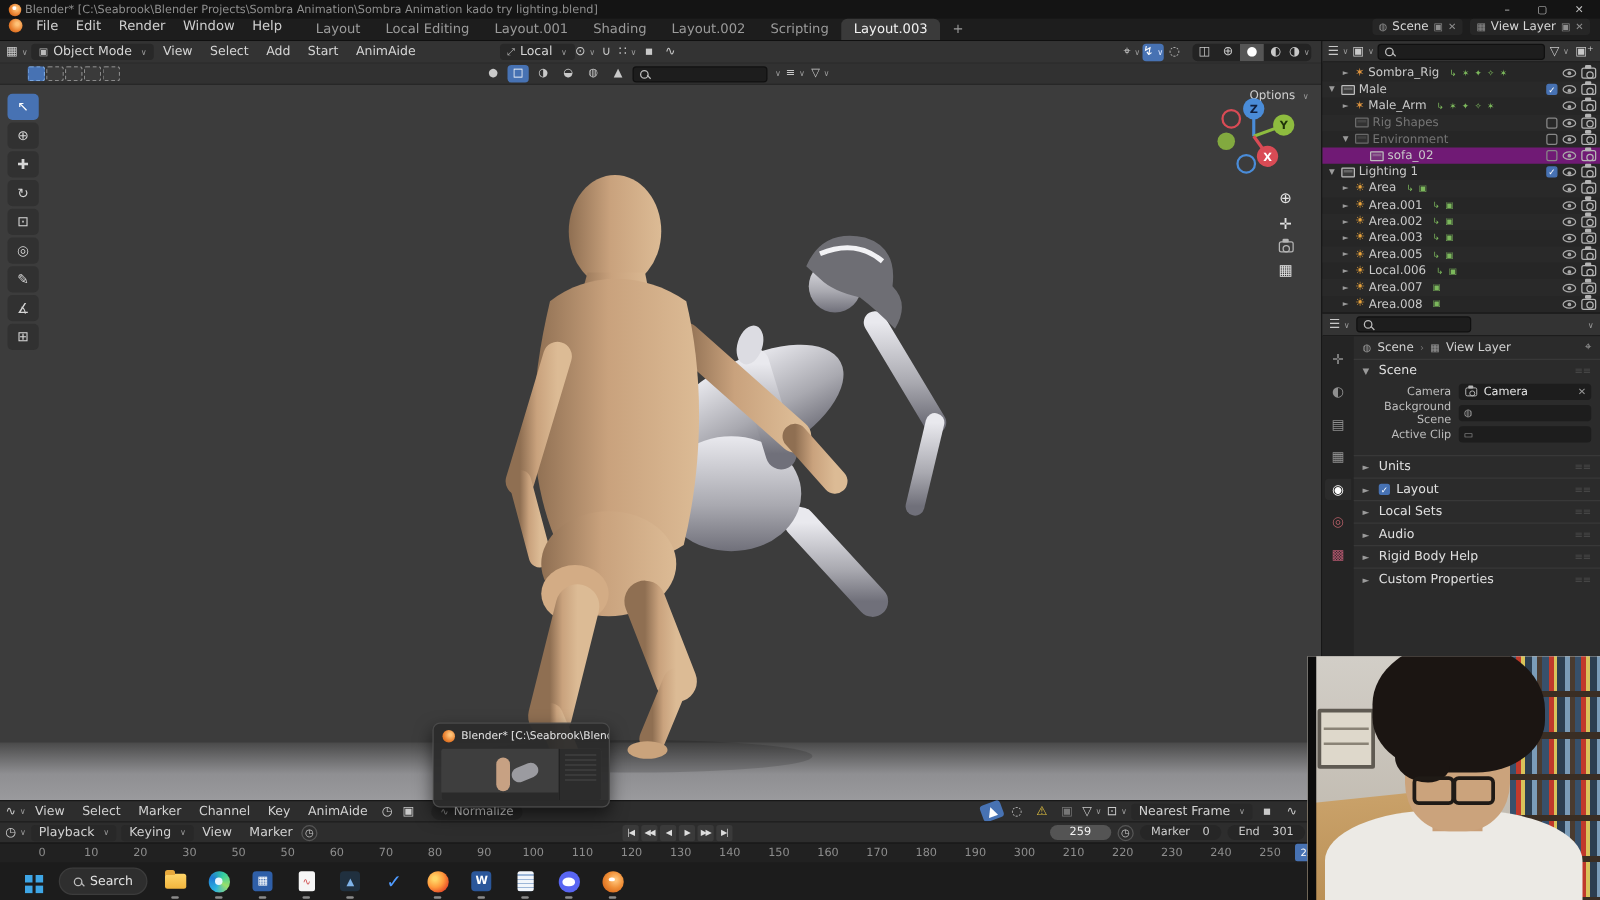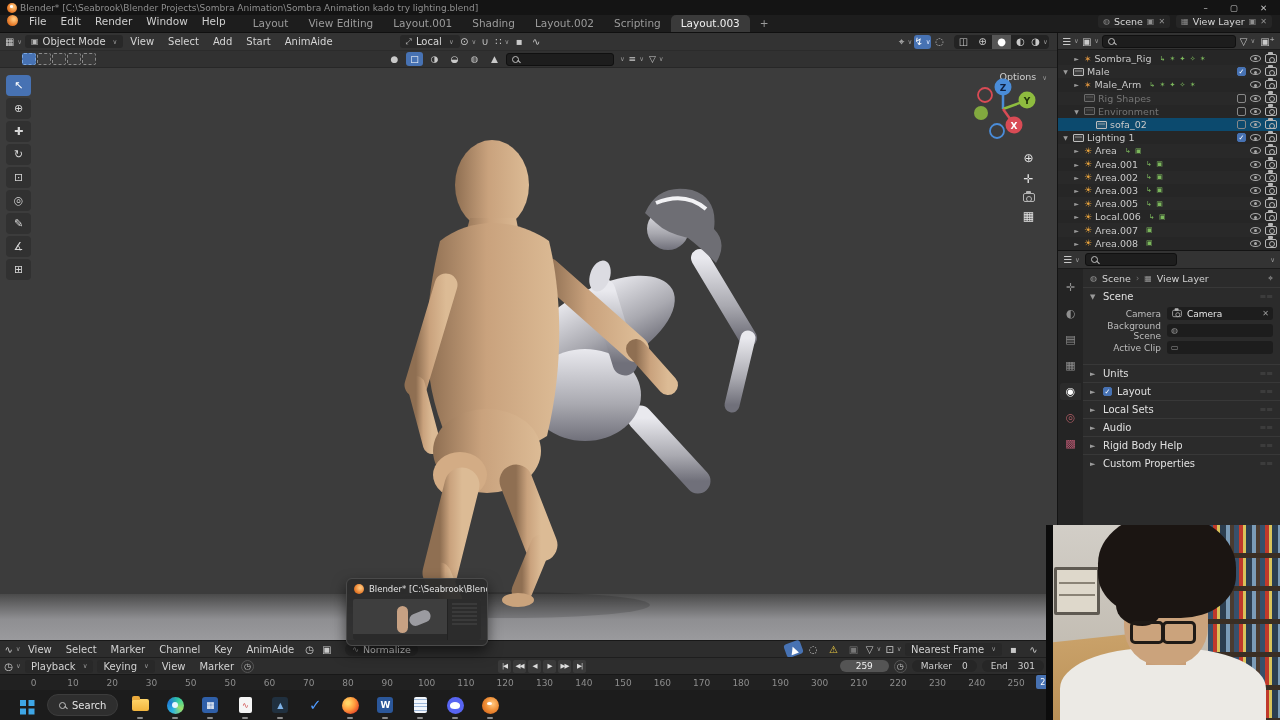--- a/index.html
+++ b/index.html
@@ -60,21 +60,21 @@
   .cam{width:12px;height:9px;border:1.3px solid #b5b5b5;border-radius:2px;position:relative}
   .cam::before{content:"";position:absolute;top:-3.5px;left:2px;width:5px;height:3px;background:#b5b5b5;border-radius:1px}
   .cam::after{content:"";position:absolute;left:2.5px;top:1.5px;width:4px;height:4px;border:1.2px solid #b5b5b5;border-radius:50%}
   
   #rightcol{position:absolute;left:1057px;top:33px;width:223px;height:607px;background:#232323;border-left:1px solid #141414}
   #outliner{position:absolute;top:0;left:0;right:0;height:217px;background:#262626}
   #ol-head{display:flex;align-items:center;height:17px;background:#333;padding:0 4px;gap:3px;border-bottom:1px solid #1c1c1c;font-size:9px;color:#ccc}
   .ol-rows{position:absolute;top:19px;left:0;right:0}
   .ol-row{display:flex;align-items:center;height:13.2px;font-size:9.5px;color:#c9c9c9;padding:0 3px;gap:3px}
   .ol-row:nth-child(even){background:#292929}
-  .ol-row.sel{background:#0c4a6e}
+  .ol-row.sel{background:#701a75}
   .ol-row .disc{width:9px;font-size:6px;color:#9a9a9a;text-align:center;flex:none}
   .ol-row .lbl{white-space:nowrap;overflow:hidden}
   .ol-row.gray .lbl{color:#757575}
   .ol-row .anim{font-size:7px;color:#7cb85c;margin-left:5px;letter-spacing:1px;white-space:nowrap}
   .ol-right{margin-left:auto;display:flex;align-items:center;gap:4px;flex:none}
   .ic-arm{color:#e0953f;font-size:9px;flex:none}
   .ic-light{color:#e8a33c;font-size:9px;flex:none}
   .col-ic{width:11px;height:8px;border:1px solid #bdbdbd;border-radius:1px;background:#8e8e8e33;flex:none;position:relative}
   .col-ic::before{content:"";position:absolute;top:1px;left:1px;right:1px;height:2px;background:#bdbdbd55}
   .gray .col-ic{opacity:.45}
@@ -186,21 +186,21 @@
 
   <div id="topbar">
     <span class="blogo" style="width:11px;height:11px;border-radius:50%;background:radial-gradient(circle at 62% 38%,#ffc277 12%,#e87d2c 60%,#b85a18);margin:0 4px 0 7px;flex:none"></span>
     <span class="menu">File</span>
     <span class="menu">Edit</span>
     <span class="menu">Render</span>
     <span class="menu">Window</span>
     <span class="menu">Help</span>
     <div id="tabs">
       <span class="tab">Layout</span>
-      <span class="tab">View Editing</span>
+      <span class="tab">Local Editing</span>
       <span class="tab">Layout.001</span>
       <span class="tab">Shading</span>
       <span class="tab">Layout.002</span>
       <span class="tab">Scripting</span>
       <span class="tab active">Layout.003</span>
       <span class="tab">+</span>
     </div>
     <div id="topbar-right">
       <span class="id-field">
         <span class="mini">◍</span>

